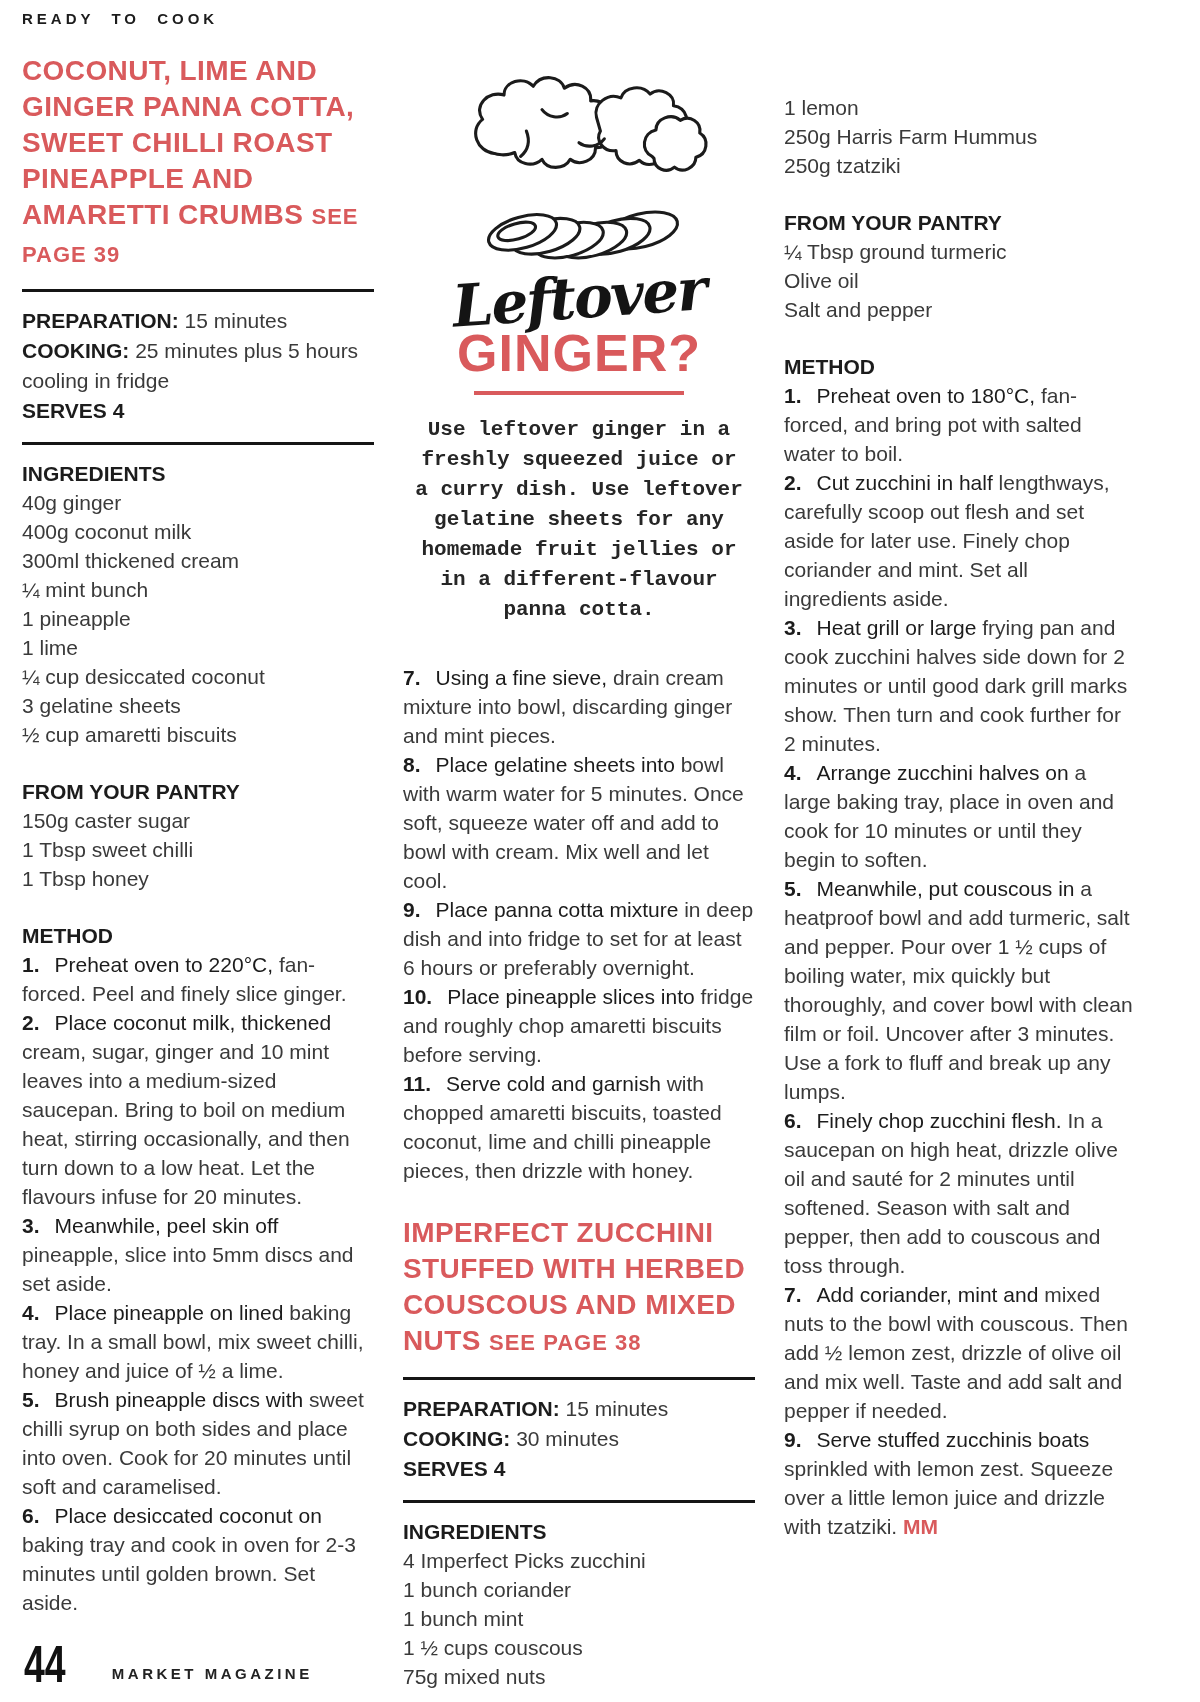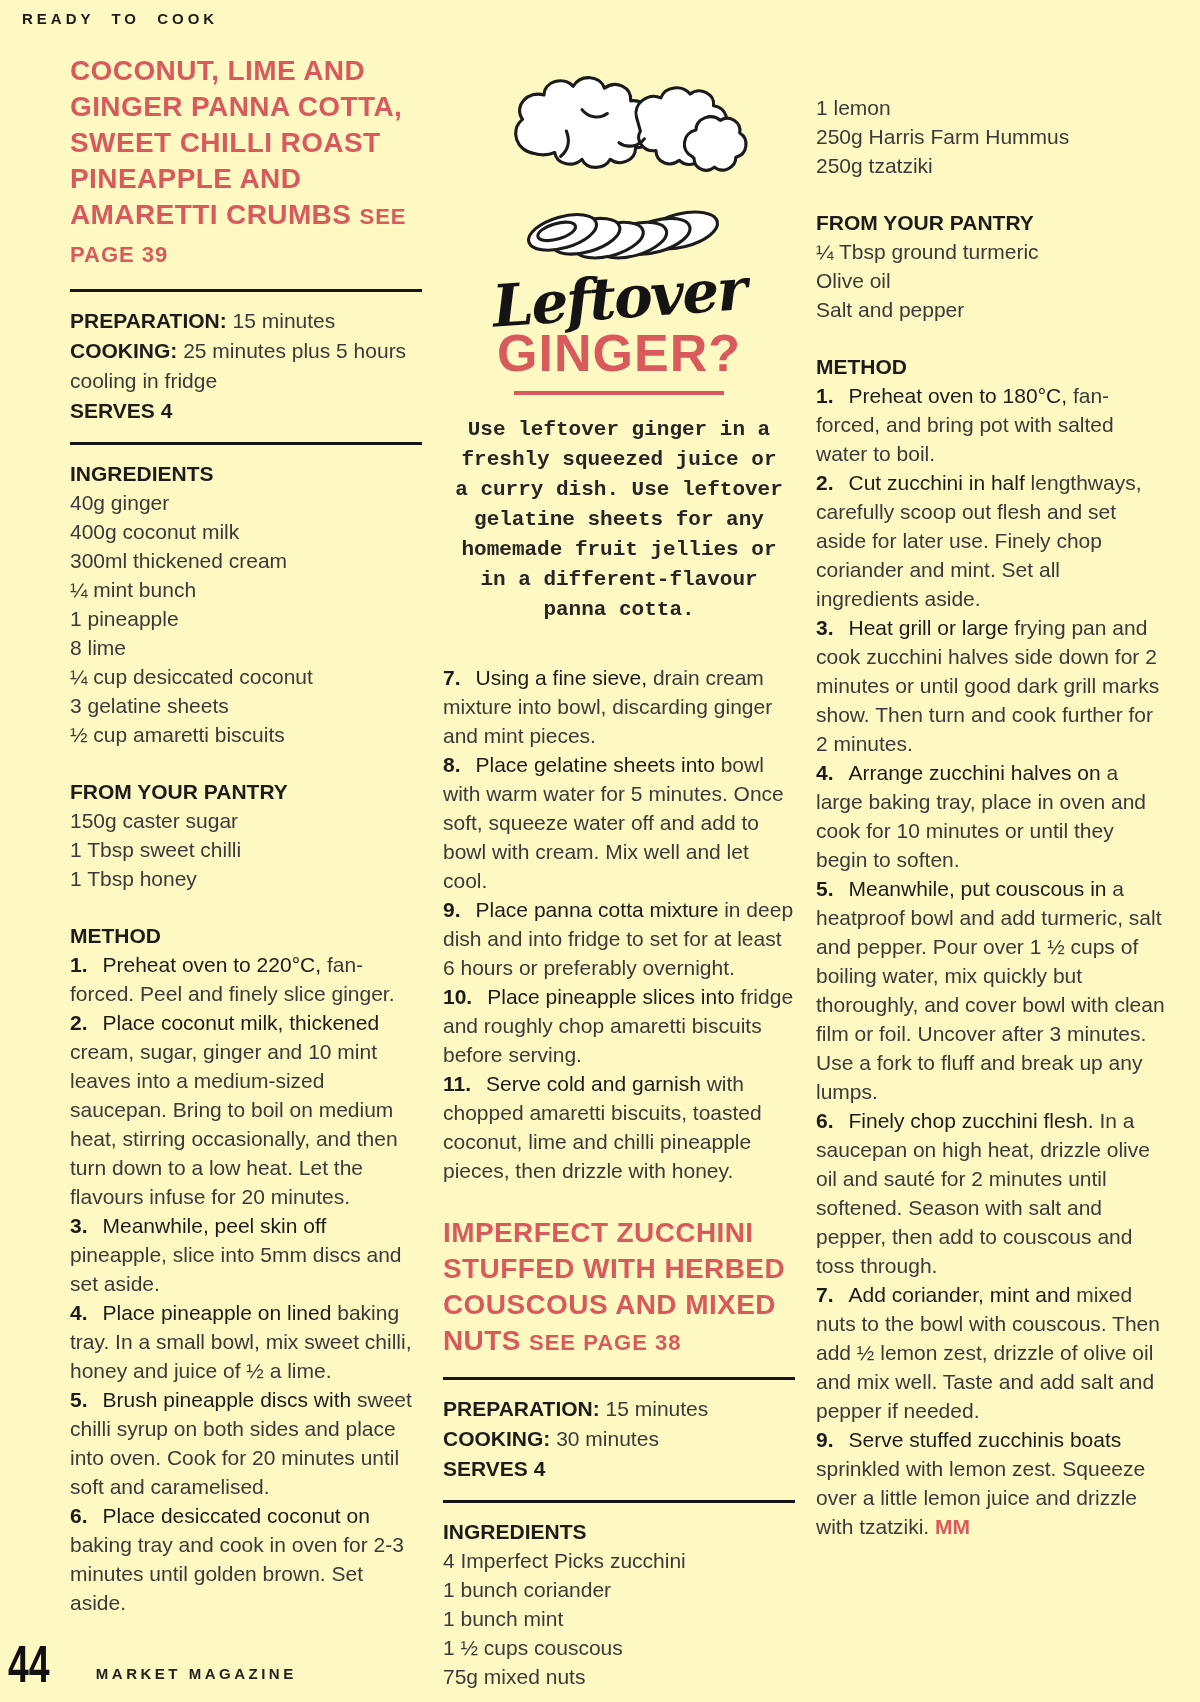--- a/index.html
+++ b/index.html
@@ -6,36 +6,35 @@
     --accent:#D95A5C;
     --ink:#1c1c1c;
     --body:#3a3a3a;
   }
   *{margin:0;padding:0;box-sizing:border-box;}
   html,body{background:#e9e9e9;}
   .page{
     position:relative;
     width:1200px;height:1702px;
     margin:0 auto;
-    background:#fef9c3;
+    background:#ffffff;
     font-family:"Liberation Sans","DejaVu Sans",sans-serif;
     color:var(--body);
     overflow:hidden;
   }
   .eyebrow{
     padding:10px 0 0 22px;
     font-size:15px;font-weight:700;letter-spacing:4px;word-spacing:9px;
     color:var(--ink);
   }
   .columns{
     display:grid;
     grid-template-columns:352px 352px 352px;
-    column-gap:21px;
+    column-gap:29px;
     padding:26px 0 0 22px;
-    margin-left:48px;
   }
   
   .r-title{
     color:var(--accent);
     font-weight:800;
     font-size:28px;line-height:36px;
     letter-spacing:.4px;
   }
   .see-page{font-size:22px;letter-spacing:1px;}
   .rule{border:none;border-top:3px solid #151515;margin:16px 0 14px 0;}
@@ -68,21 +67,21 @@
   .red-rule{border:none;border-top:4px solid var(--accent);width:210px;margin:14px auto 20px auto;}
   .tip{
     font-weight:700;color:#262626;
     font-size:21px;line-height:30px;
     max-width:336px;margin:0 auto;font-family:Liberation Mono, monospace;
   }
   .cont-steps{margin-top:38px;text-align:left;}
   .recipe2-title{margin-top:30px;}
   
   .footer{
-    position:absolute;left:8px;bottom:16px;
+    position:absolute;left:24px;bottom:16px;
     display:flex;align-items:flex-end;gap:36px;
   }
   .page-num{
     font-weight:800;font-size:52px;line-height:44px;color:#111;
     transform:scaleX(.72);transform-origin:left bottom;
   }
   .magazine{
     font-size:15px;font-weight:600;letter-spacing:3.5px;color:#222;
     padding-bottom:4px;margin-left:-6px;
   }
@@ -104,21 +103,21 @@
       <p class="serves">SERVES 4</p>
       <hr class="rule">
       <p class="sec-head">INGREDIENTS</p>
       <div class="ing">
 
       <p>40g ginger</p>
           <p>400g coconut milk</p>
           <p>300ml thickened cream</p>
           <p>¼ mint bunch</p>
           <p>1 pineapple</p>
-          <p>8 lime</p>
+          <p>1 lime</p>
           <p>¼ cup desiccated coconut</p>
           <p>3 gelatine sheets</p>
           <p>½ cup amaretti biscuits</p>
         </div>
       <div class="gap"></div>
       <p class="sec-head">FROM YOUR PANTRY</p>
       <div class="ing">
 
       <p>150g caster sugar</p>
           <p>1 Tbsp sweet chilli</p>

